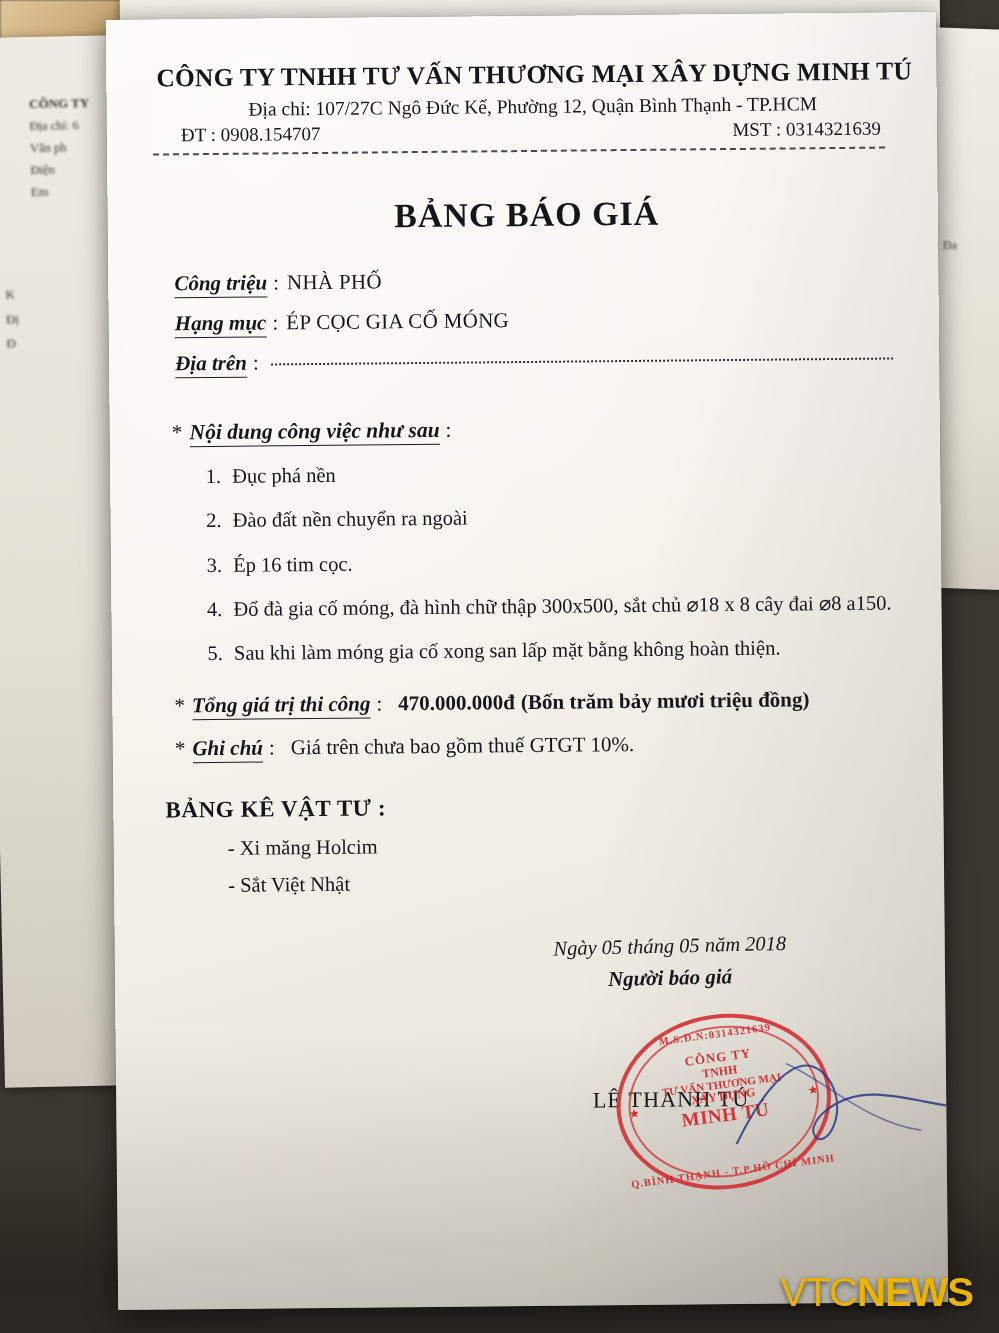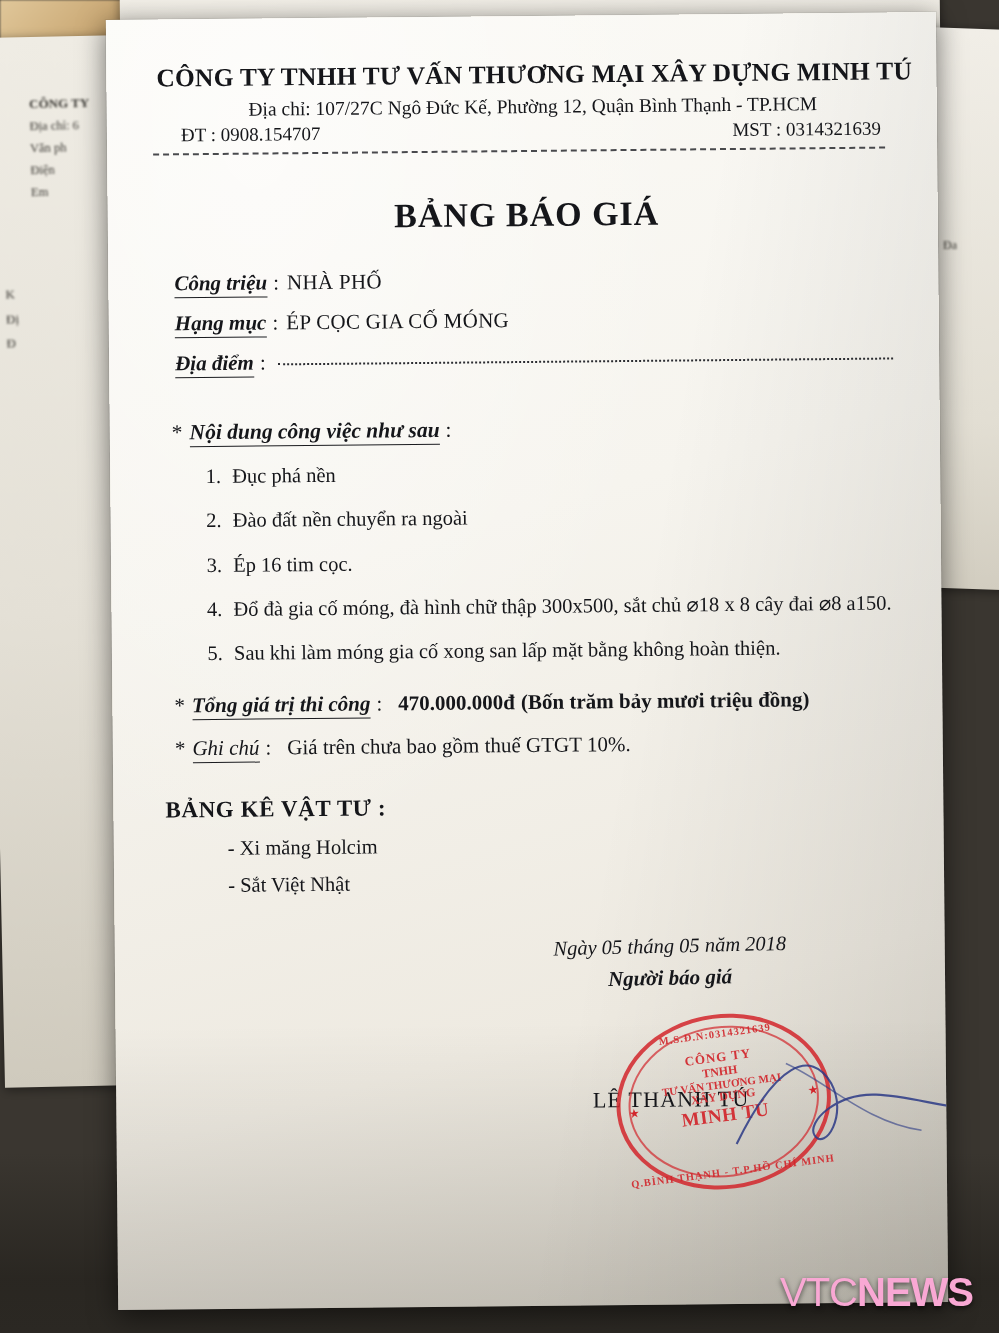--- a/index.html
+++ b/index.html
@@ -198,21 +198,21 @@
 
   .note-line {
     display: flex;
     align-items: baseline;
     font-size: 21px;
     margin: 0 0 34px 0;
     padding-left: 22px;
   }
   .note-label {
     font-style: italic;
-    font-weight: normal;
+    font-weight: bold;
     border-bottom: 1.5px solid #1b1c20;
     padding-bottom: 1px;
     text-align: right;
   }
   .note-value { margin-left: 8px; }
 
   
   .materials-head {
     font-weight: bold;
     font-size: 23px;
@@ -329,21 +329,21 @@
   
   .watermark {
     position: absolute;
     right: 26px;
     bottom: 18px;
     z-index: 20;
     font-family: "Liberation Sans", sans-serif;
     font-size: 40px;
     font-weight: bold;
     letter-spacing: -1px;
-    color: #f9a8d4;
+    color: #eab308;
     text-shadow: 0 2px 5px rgba(0,0,0,0.6);
   }
   .watermark .vtc { font-weight: 400; }
   .watermark .news { font-weight: 800; }
 
   
   .left-text {
     position: absolute;
     left: 30px;
     top: 92px;
@@ -422,21 +422,21 @@
         <span class="field-label">Công triệu</span>
         <span class="field-colon">:</span>
         <span class="field-value">NHÀ PHỐ</span>
       </div>
       <div class="field">
         <span class="field-label">Hạng mục</span>
         <span class="field-colon">:</span>
         <span class="field-value">ÉP CỌC GIA CỐ MÓNG</span>
       </div>
       <div class="field">
-        <span class="field-label">Địa điểm</span>
+        <span class="field-label">Địa trên</span>
         <span class="field-colon">:</span>
         <span class="field-dots"></span>
       </div>
     </div>
 
     <div class="section-head">
       <span class="star">*</span>
       <span class="head-text">Nội dung công việc như sau</span>
       <span class="head-colon">:</span>
     </div>

